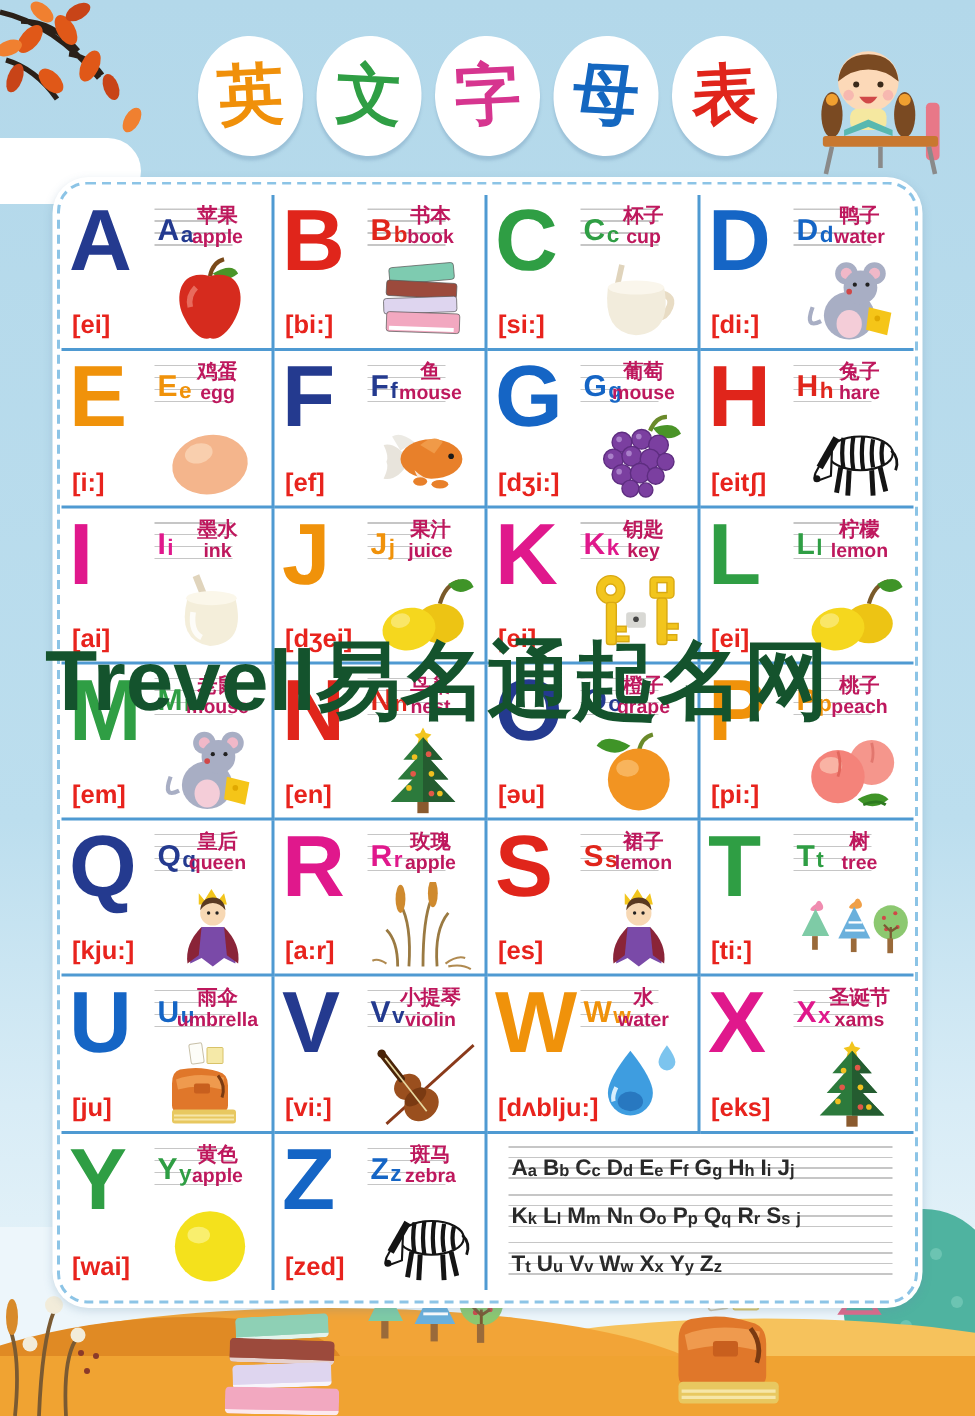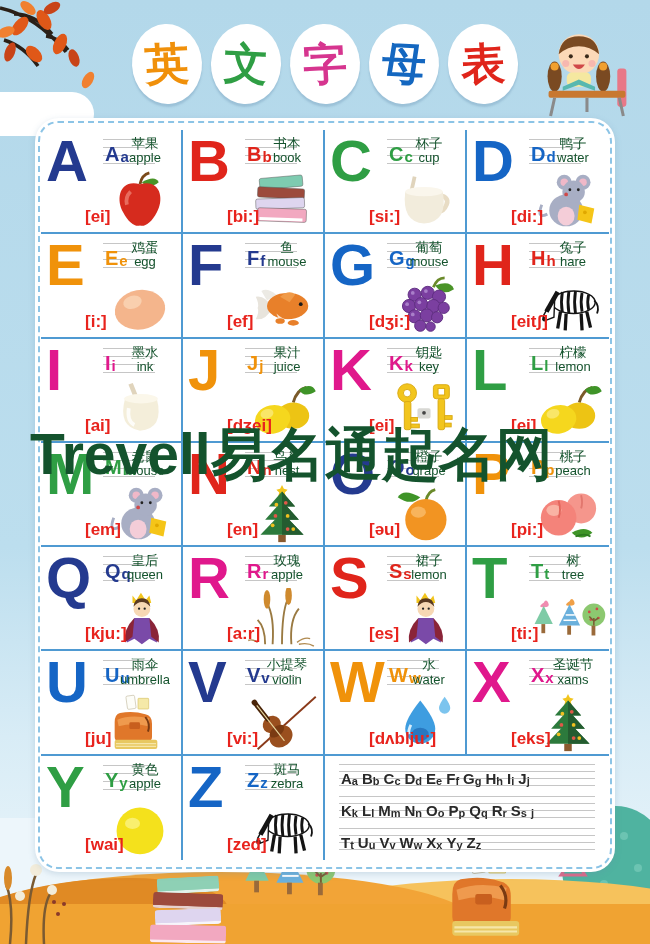--- a/index.html
+++ b/index.html
@@ -26,24 +26,24 @@
         grid-template-columns:repeat(4,1fr);grid-template-rows:repeat(7,1fr);}
   .cell{position:relative;border-right:2px solid #4f9ad2;border-bottom:2px solid #4f9ad2;}
   .cell.no-r{border-right:none;}
   .cell.no-b{border-bottom:none;}
   .big{position:absolute;left:5px;top:2px;font-size:58px;font-weight:bold;line-height:1;letter-spacing:-2px;}
   .practice{position:absolute;left:62px;top:9px;width:48px;height:25px;
     background:repeating-linear-gradient(to bottom,#c6c6c6 0,#c6c6c6 1px,transparent 1px,transparent 8px);
     display:flex;align-items:flex-end;gap:1px;padding:0 2px 1px;font-weight:bold;}
   .practice b{font-size:20px;line-height:19px;}
   .practice i{font-style:normal;font-size:15px;line-height:14px;}
-  .words{position:absolute;top:6px;right:3px;width:66px;text-align:center;color:#14532d;line-height:1.12;}
+  .words{position:absolute;top:6px;right:3px;width:66px;text-align:center;color:#be185d;line-height:1.12;font-weight:bold;}
   .cn{font-size:13.5px;}
   .en{font-size:13px;}
-  .phon{position:absolute;left:7px;bottom:5px;color:#e8231d;font-weight:bold;font-size:17px;z-index:2;margin-left:37px;}
+  .phon{position:absolute;left:7px;bottom:5px;color:#e8231d;font-weight:bold;font-size:17px;z-index:2;}
   .ic{position:absolute;right:3px;bottom:1px;width:76px;height:60px;z-index:1;}
   .ic svg,.svgfill svg{width:100%;height:100%;display:block;}
   
   .summary{grid-column:span 2;display:flex;flex-direction:column;justify-content:center;gap:9px;padding:0 14px;}
   .sum-line{position:relative;height:22px;
     background:repeating-linear-gradient(to bottom,#c6c6c6 0,#c6c6c6 1px,transparent 1px,transparent 7px);
     display:flex;align-items:flex-end;color:#2a2a2a;padding:0 2px 1px;}
   .pp{display:flex;align-items:flex-end;margin-right:4px;font-weight:bold;}
   .pp b{font-size:15px;line-height:14px;}
   .pp i{font-style:normal;font-size:11px;line-height:10px;}

